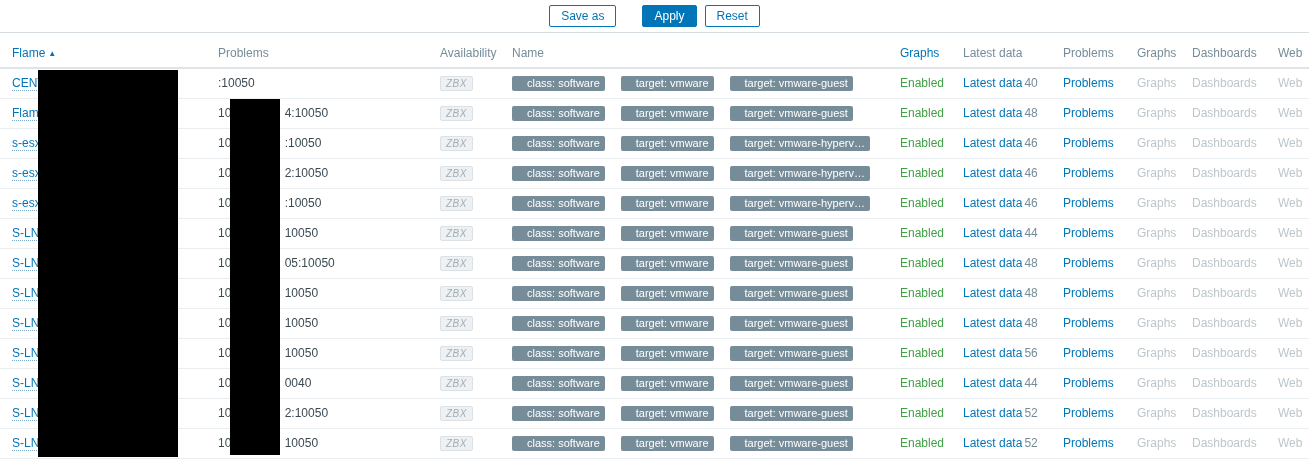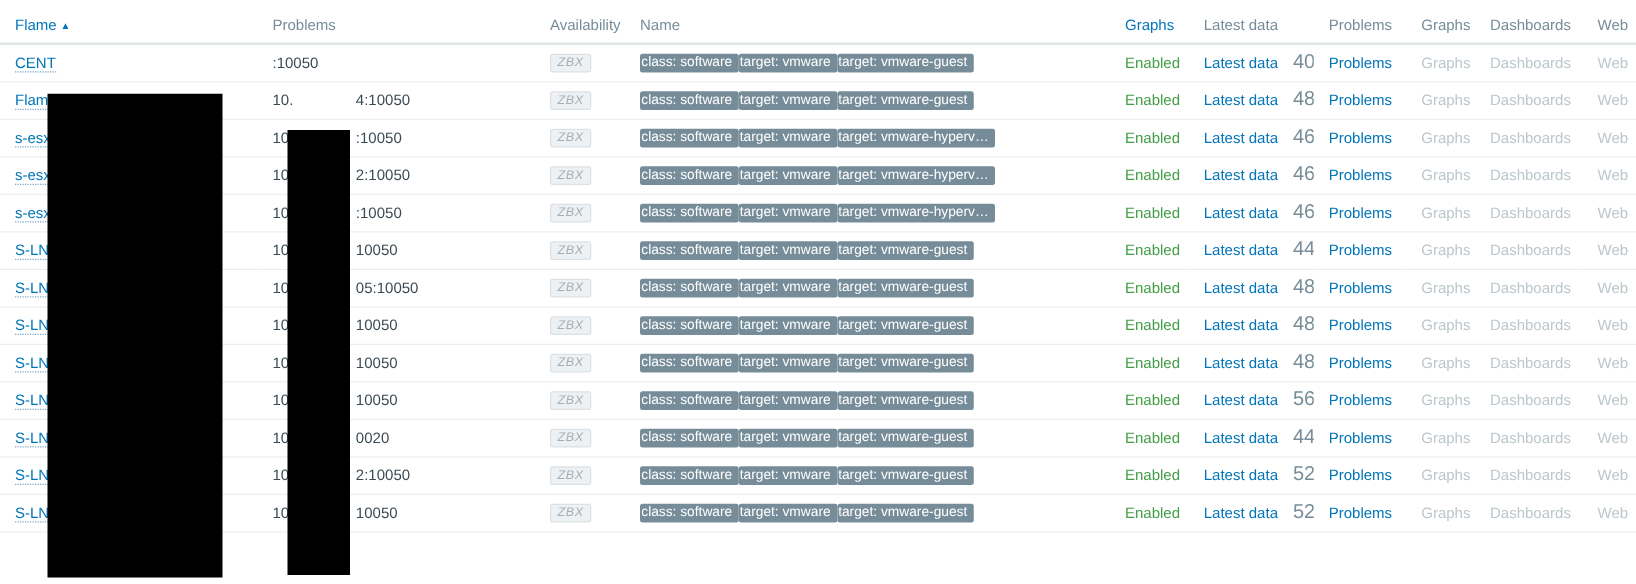--- a/index.html
+++ b/index.html
@@ -22,40 +22,45 @@
   th, td { padding:0 5px 0 12px; text-align:left; vertical-align:middle;
     white-space:nowrap; overflow:hidden; }
   thead th { height:30px; font-weight:normal; color:#768d99; border-bottom:2px solid #dfe4e7; }
   tbody td { height:30px; border-bottom:1px solid #ebeef0; color:#3b4a52; }
   .link { color:#0275b8; cursor:pointer; }
   .sort-link { color:#0275b8; cursor:pointer; }
   .sort-arrow { color:#0275b8; font-size:8px; vertical-align:1px; margin-left:3px; }
   .host-link { color:#0275b8; border-bottom:1px dotted #7aa9cc; cursor:pointer; }
   .enabled { color:#429e47; cursor:pointer;text-align:center; }
   .muted-link { color:#bcc6cb; }
-  .count { color:#768d99; font-size:16px; margin-left:12px; }
+  .count { color:#768d99; font-size:12px; margin-left:2px; }
 
   .zbx-badge { display:inline-block; font-size:10px; color:#a3aeb5; background:#eef1f3;
     border:1px solid #dce1e5; border-radius:2px; padding:1px 5px; letter-spacing:.5px;font-style:italic; }
 
   .tag { display:inline-block; background:#768d99; color:#ffffff; font-size:11px;
-    border-radius:2px; padding:1px 5px 2px 1px; margin-right:0; cursor:pointer; }
+    border-radius:2px; padding:1px 5px 2px 15px; margin-right:16px; cursor:pointer; }
 
   .iface-spacer { display:inline-block; width:50px; height:10px; }
 
   
   .redact { position:absolute; background:#000000; }
   .redact-name { left:38px; top:70px; width:140px; height:387px; }
   .redact-iface { left:230px; top:99px; width:50px; height:356px; }
 </style>
 </head>
 <body>
 
 <div class="page">
 
+  <div class="filter-bar">
+    <button class="btn btn-saveas">Save as</button>
+    <button class="btn btn-primary btn-apply">Apply</button>
+    <button class="btn">Reset</button>
+  </div>
 
   <table class="host-table">
     <colgroup>
       <col style="width:206px">
         <col style="width:222px">
         <col style="width:72px">
       <col style="width:388px">
         <col style="width:63px">
         <col style="width:100px">
       <col style="width:74px">
@@ -400,21 +405,21 @@
     </td>
     <td>
       <span class="muted-link">Web</span>
     </td>
   </tr>
         <tr>
     <td>
       <span class="host-link">S-LNX</span>
     </td>
     <td>
-      <span>10.</span><span class="iface-spacer"></span><span>0020</span>
+      <span>10.</span><span class="iface-spacer"></span><span>0040</span>
     </td>
     <td>
       <span class="zbx-badge">ZBX</span>
     </td>
     <td>
       <span><span class="tag">class: software</span><span class="tag">target: vmware</span><span class="tag">target: vmware-guest</span></span>
     </td>
     <td>
       <span class="enabled">Enabled</span>
     </td>

